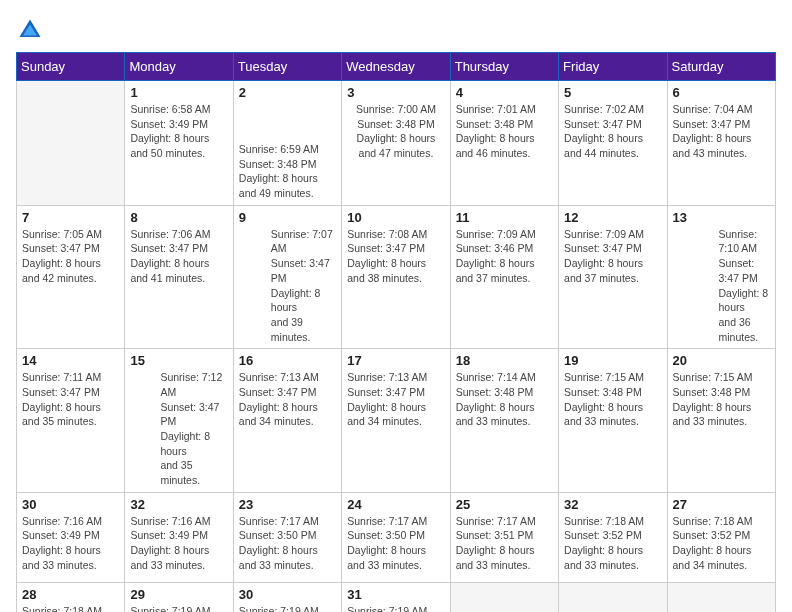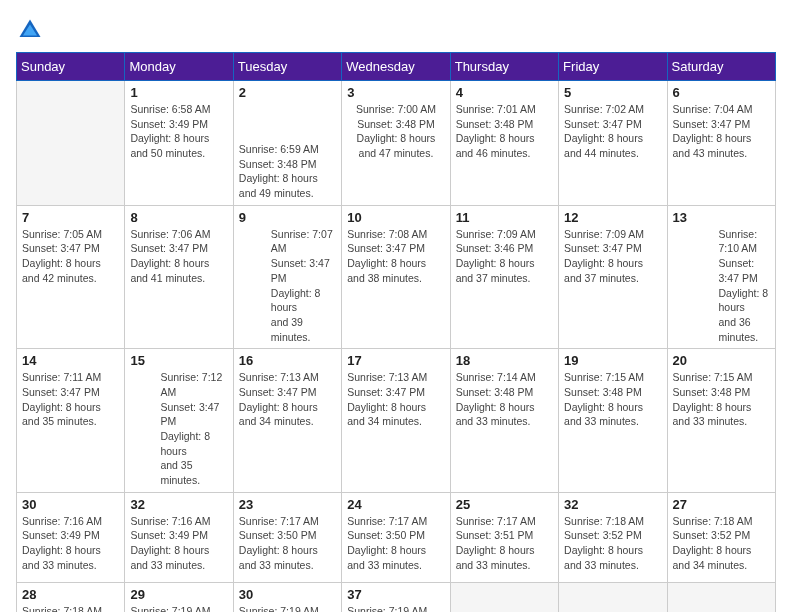--- a/index.html
+++ b/index.html
@@ -338,21 +338,21 @@
 and 35 minutes.</div>
         </td>
         <td>
           <span class="day-number">30</span>
           <div class="day-info" style="white-space: pre-line;">Sunrise: 7:19 AM
 Sunset: 3:55 PM
 Daylight: 8 hours
 and 36 minutes.</div>
         </td>
         <td>
-          <span class="day-number">37</span>
+          <span class="day-number">31</span>
           <div class="day-info" style="white-space: pre-line;">Sunrise: 7:19 AM
 Sunset: 3:56 PM
 Daylight: 8 hours
 and 36 minutes.</div>
         </td>
         <td class="empty"></td>
         <td class="empty"></td>
         <td class="empty"></td>
       </tr>
     </tbody>

